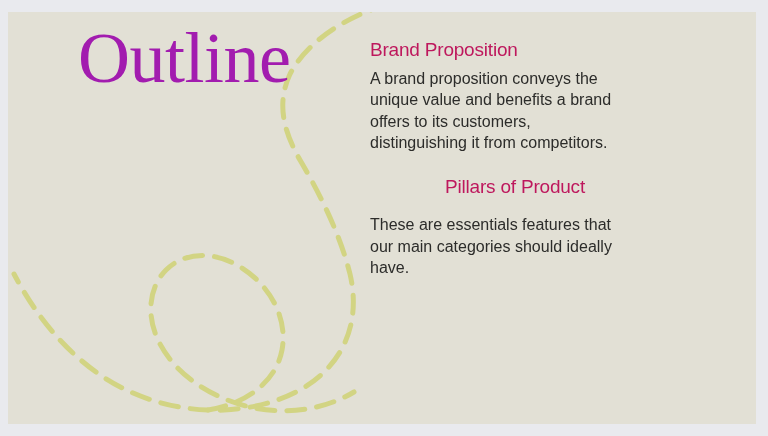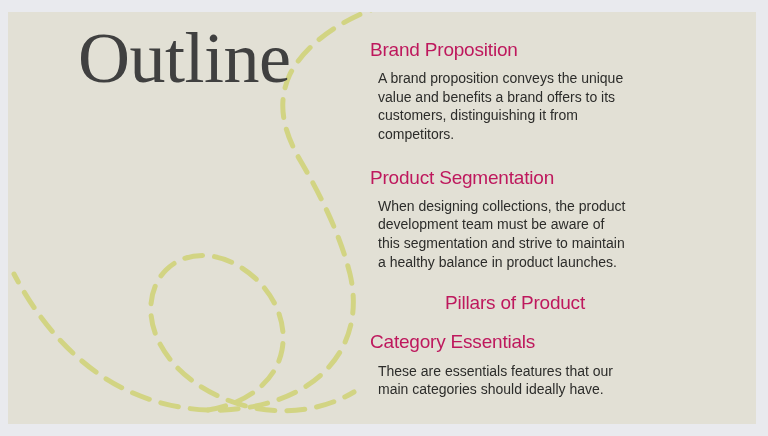--- a/index.html
+++ b/index.html
@@ -37,21 +37,21 @@
     height: 412px;
     pointer-events: none;
   }
   #slide-title {
     position: absolute;
     left: 70px;
     top: 10px;
     font-family: "Liberation Serif", "DejaVu Serif", serif;
     font-size: 72px;
     line-height: 1;
-    color: #404040;
+    color: #a21caf;
     letter-spacing: -0.5px;
     white-space: nowrap;
   }
   #outline-sections {
     position: absolute;
     left: 362px;
     top: 26px;
     width: 290px;
   }
   .outline-section {
@@ -61,25 +61,25 @@
     font-family: "Liberation Sans", sans-serif;
     font-size: 19px;
     font-weight: 400;
     line-height: 1.22;
     color: #be185d;
     letter-spacing: -0.2px;
     margin: 0 0 7px 0;
   }
   .section-body {
     font-family: "Liberation Sans", sans-serif;
-    font-size: 14px;
+    font-size: 16px;
     font-weight: 400;
     line-height: 1.33;
     color: #2c2c2a;
-    margin: 8px;
+    margin: 0;
     max-width: 250px;
   }
   .section-gap-1 { margin-bottom: 22px; }
   .section-gap-2 { margin-bottom: 20px; }
   .section-gap-3 { margin-bottom: 16px; text-align: center; }
 </style>
 </head>
 <body>
 
 <div id="slide-viewport">
@@ -108,30 +108,25 @@
 
     <div id="slide-title">Outline</div>
 
     <div id="outline-sections">
 
       <div class="outline-section section-gap-1">
         <h2 class="section-heading">Brand Proposition</h2>
         <p class="section-body">A brand proposition conveys the unique value and benefits a brand offers to its customers, distinguishing it from competitors.</p>
       </div>
 
-      <div class="outline-section section-gap-2">
-        <h2 class="section-heading">Product Segmentation</h2>
-        <p class="section-body">When designing collections, the product development team must be aware of this segmentation and strive to maintain a healthy balance in product launches.</p>
-      </div>
 
       <div class="outline-section section-gap-3">
         <h2 class="section-heading">Pillars of Product</h2>
       </div>
 
       <div class="outline-section">
-        <h2 class="section-heading">Category Essentials</h2>
         <p class="section-body">These are essentials features that our main categories should ideally have.</p>
       </div>
 
     </div>
 
   </div>
 </div>
 
 </body></html>

